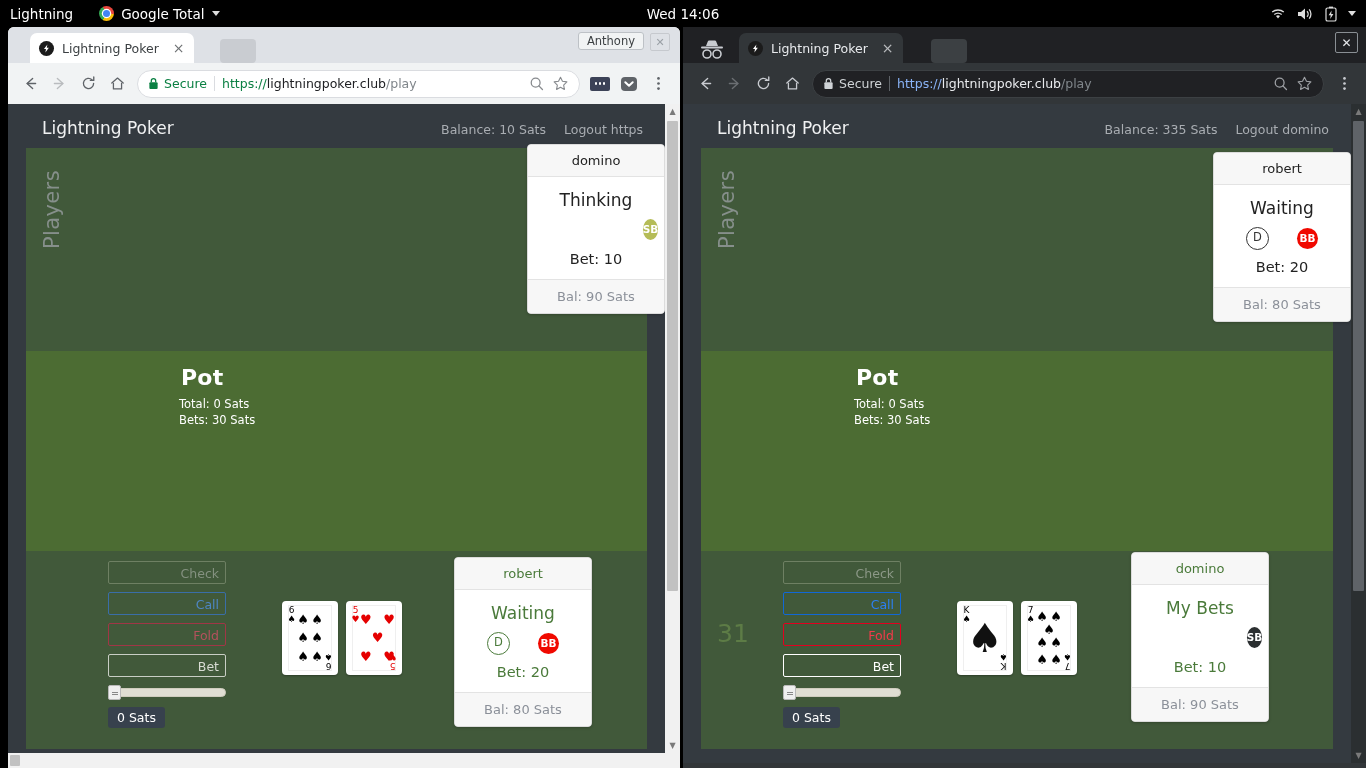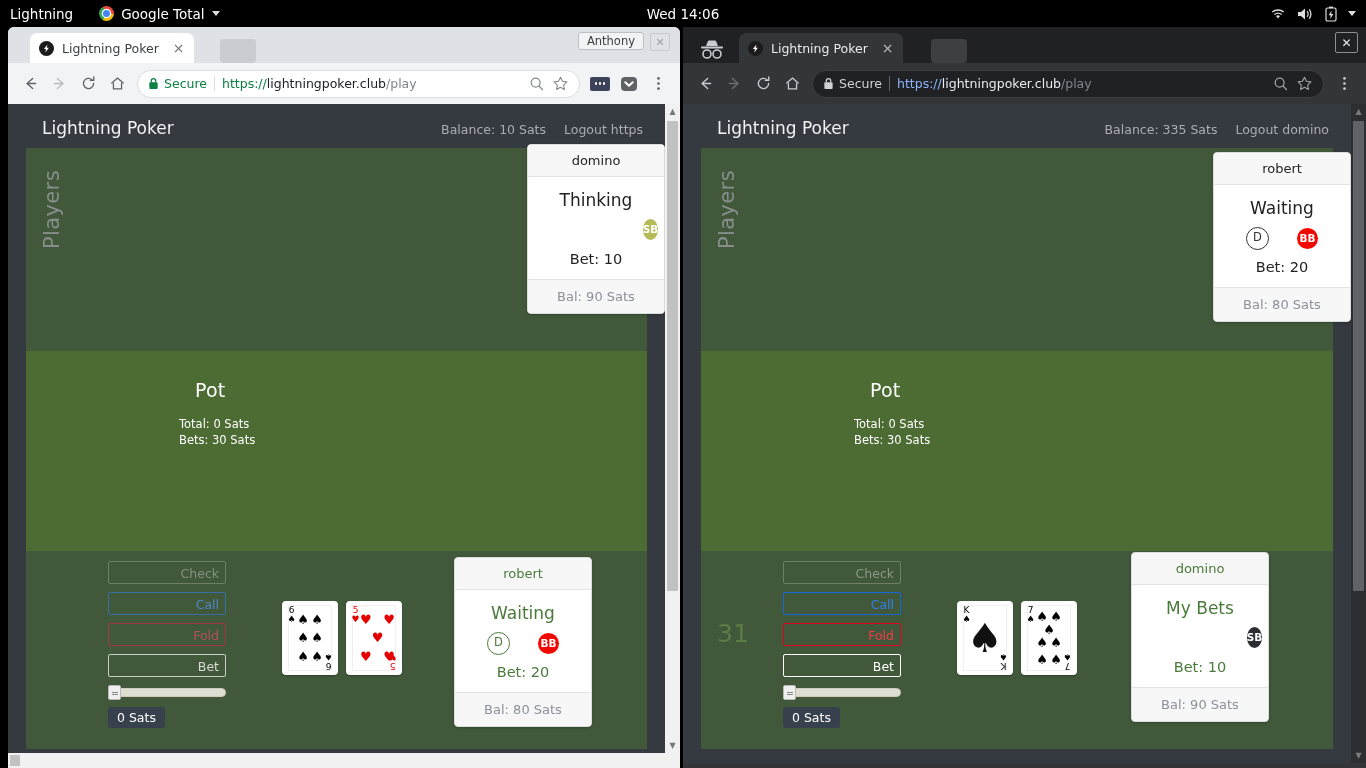--- a/index.html
+++ b/index.html
@@ -84,21 +84,21 @@
 
   .table{position:relative;margin:0 18px 0 18px;}
   .row-players{background:#41593a;height:203px;position:relative;}
   .row-pot{background:#4c6c33;height:200px;position:relative;}
   .row-actions{background:#41593a;height:198px;position:relative;}
 
   .vlabel{position:absolute;left:14px;top:22px;writing-mode:vertical-rl;transform:rotate(180deg);
           color:#868f8b;font-size:21px;letter-spacing:.4px;}
 
   .pot{position:absolute;left:153px;top:12px;color:#fff;}
-  .pot h2{margin:16px;font-size:19px;font-weight:400;letter-spacing:.2px;}
+  .pot h2{margin:2px;font-size:22px;font-weight:700;letter-spacing:.2px;}
   .pot .ln{font-size:11.5px;margin-top:7px;line-height:15.5px;}
 
   
   .pcard{position:absolute;width:136px;background:#fafafa;border:1px solid #dcdcdc;border-radius:4px;
          box-shadow:0 1px 3px rgba(0,0,0,.22);overflow:hidden;}
   .pcard .hd{padding:8px 6px;text-align:center;font-size:13px;border-bottom:1px solid #e3e3e3;background:#f7f7f7;}
   .pcard .bd{padding:13px 6px 12px;text-align:center;background:#fff;}
   .pcard .state{font-size:17px;margin-bottom:9px;}
   .pcard .badges{height:22px;display:flex;align-items:center;justify-content:center;gap:0;position:relative;}
   .pcard .bet{font-size:14.5px;margin-top:10px;}

